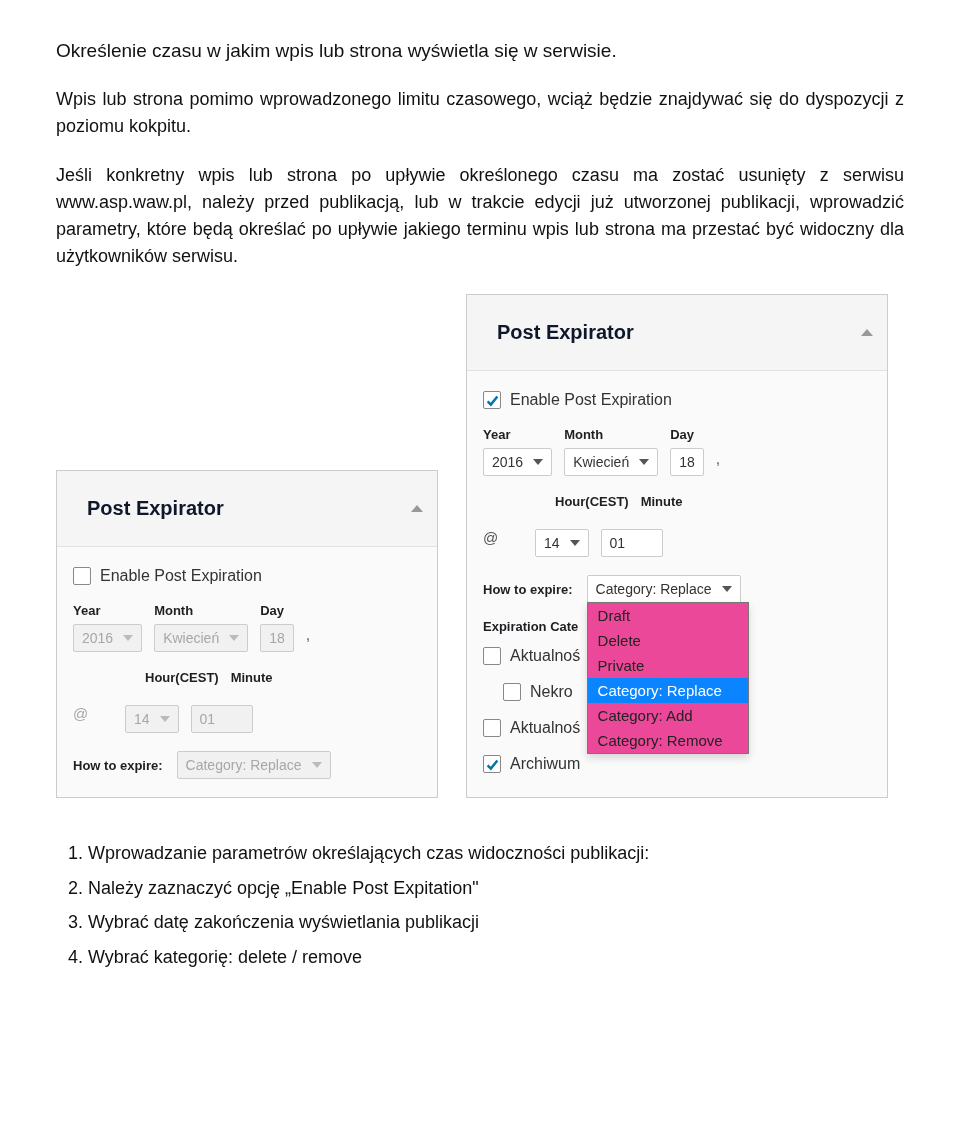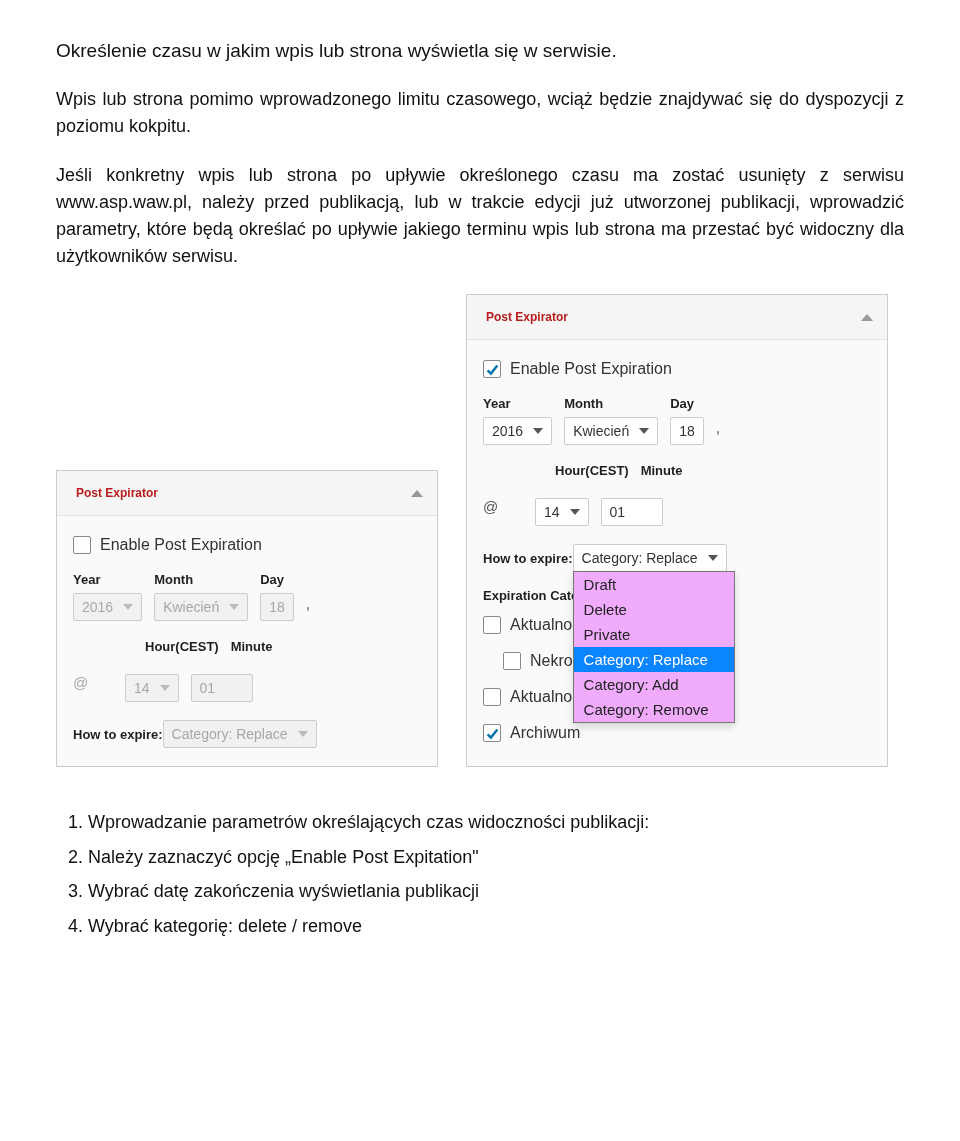--- a/index.html
+++ b/index.html
@@ -3,39 +3,39 @@
 <meta charset="utf-8">
 <style>
   html,body{margin:0;padding:0;background:#fff;font-family:"Segoe UI",Arial,sans-serif;color:#111}
   .page{width:960px;min-height:1141px;margin:0 auto;padding:40px 56px;box-sizing:border-box}
   .title{font-size:19px;font-weight:400;margin:0 0 24px}
   p{font-size:18px;line-height:1.5;margin:0 0 22px;text-align:justify}
   .screens{display:flex;gap:28px;margin-top:24px;margin-bottom:40px}
   .meta-box{border:1px solid #ccc;background:#fafafa;font-family:"Segoe UI",Arial,sans-serif;color:#333}
   .meta-box.disabled .control,.meta-box.disabled label.lbl,.meta-box.disabled .at{color:#a7a7a7}
   .meta-head{display:flex;justify-content:space-between;align-items:center;padding:10px 14px;border-bottom:1px solid #e2e2e2;background:#f5f5f5}
-  .meta-head h3{margin:5px;font-size:12px;font-weight:600;color:#b91c1c}
+  .meta-head h3{margin:16px;font-size:20px;font-weight:600;color:#0f172a}
   .caret{width:0;height:0;border-left:6px solid transparent;border-right:6px solid transparent;border-bottom:7px solid #999}
   .meta-body{padding:14px 16px 18px}
   .row{display:flex;gap:12px;margin:18px 0}
   .cell{display:flex;flex-direction:column}
   .lbl{font-size:13px;font-weight:600;color:#1d1f22;margin-bottom:6px}
   .control{display:inline-flex;align-items:center;border:1px solid #ccc;background:#fff;padding:5px 8px;font-size:14px;border-radius:2px;color:#333}
   .control.sel::after{content:"";display:inline-block;margin-left:10px;width:0;height:0;border-left:5px solid transparent;border-right:5px solid transparent;border-top:6px solid #555}
   .meta-box.disabled .control{background:#f1f1f1}
   .meta-box.disabled .control.sel::after{border-top-color:#bbb}
   .chk{display:flex;align-items:center;gap:9px;margin:6px 0}
   .cbox{width:16px;height:16px;border:1px solid #888;background:#fff;border-radius:2px;display:inline-flex;align-items:center;justify-content:center}
   .cbox.checked svg{display:block}
   .cbox svg{display:none;width:13px;height:13px;stroke:#0073aa;stroke-width:3;fill:none}
   .at{font-size:15px;color:#555}
   .comma{font-size:16px;color:#666;align-self:flex-end;padding-bottom:8px}
-  .inline-row{display:flex;align-items:center;margin-top:12px}
+  .inline-row{display:flex;align-items:center;gap:14px;margin-top:12px}
   .sel-wrap{position:relative;display:inline-block}
-  .dropdown-open{position:absolute;left:0;top:100%;margin-top:-1px;border:1px solid #777;background:#f0abfc;min-width:160px;z-index:5;box-shadow:0 4px 8px rgba(0,0,0,0.15)}
+  .dropdown-open{position:absolute;left:0;top:100%;margin-top:-1px;border:1px solid #777;background:#ec4899;min-width:160px;z-index:5;box-shadow:0 4px 8px rgba(0,0,0,0.15)}
   .opt{padding:4px 10px;font-size:15px;color:#222;white-space:nowrap}
   .opt.hl{background:#0a84ff;color:#fff}
   .cat-list{display:flex;flex-direction:column;gap:6px;margin-top:6px}
   .shot1{width:380px;align-self:flex-end}
   .shot2{width:420px}
   ol.steps{font-size:18px;line-height:1.7;padding-left:32px;margin-top:14px}
   ol.steps li{margin-bottom:4px}
 </style>
 </head>
 <body>

